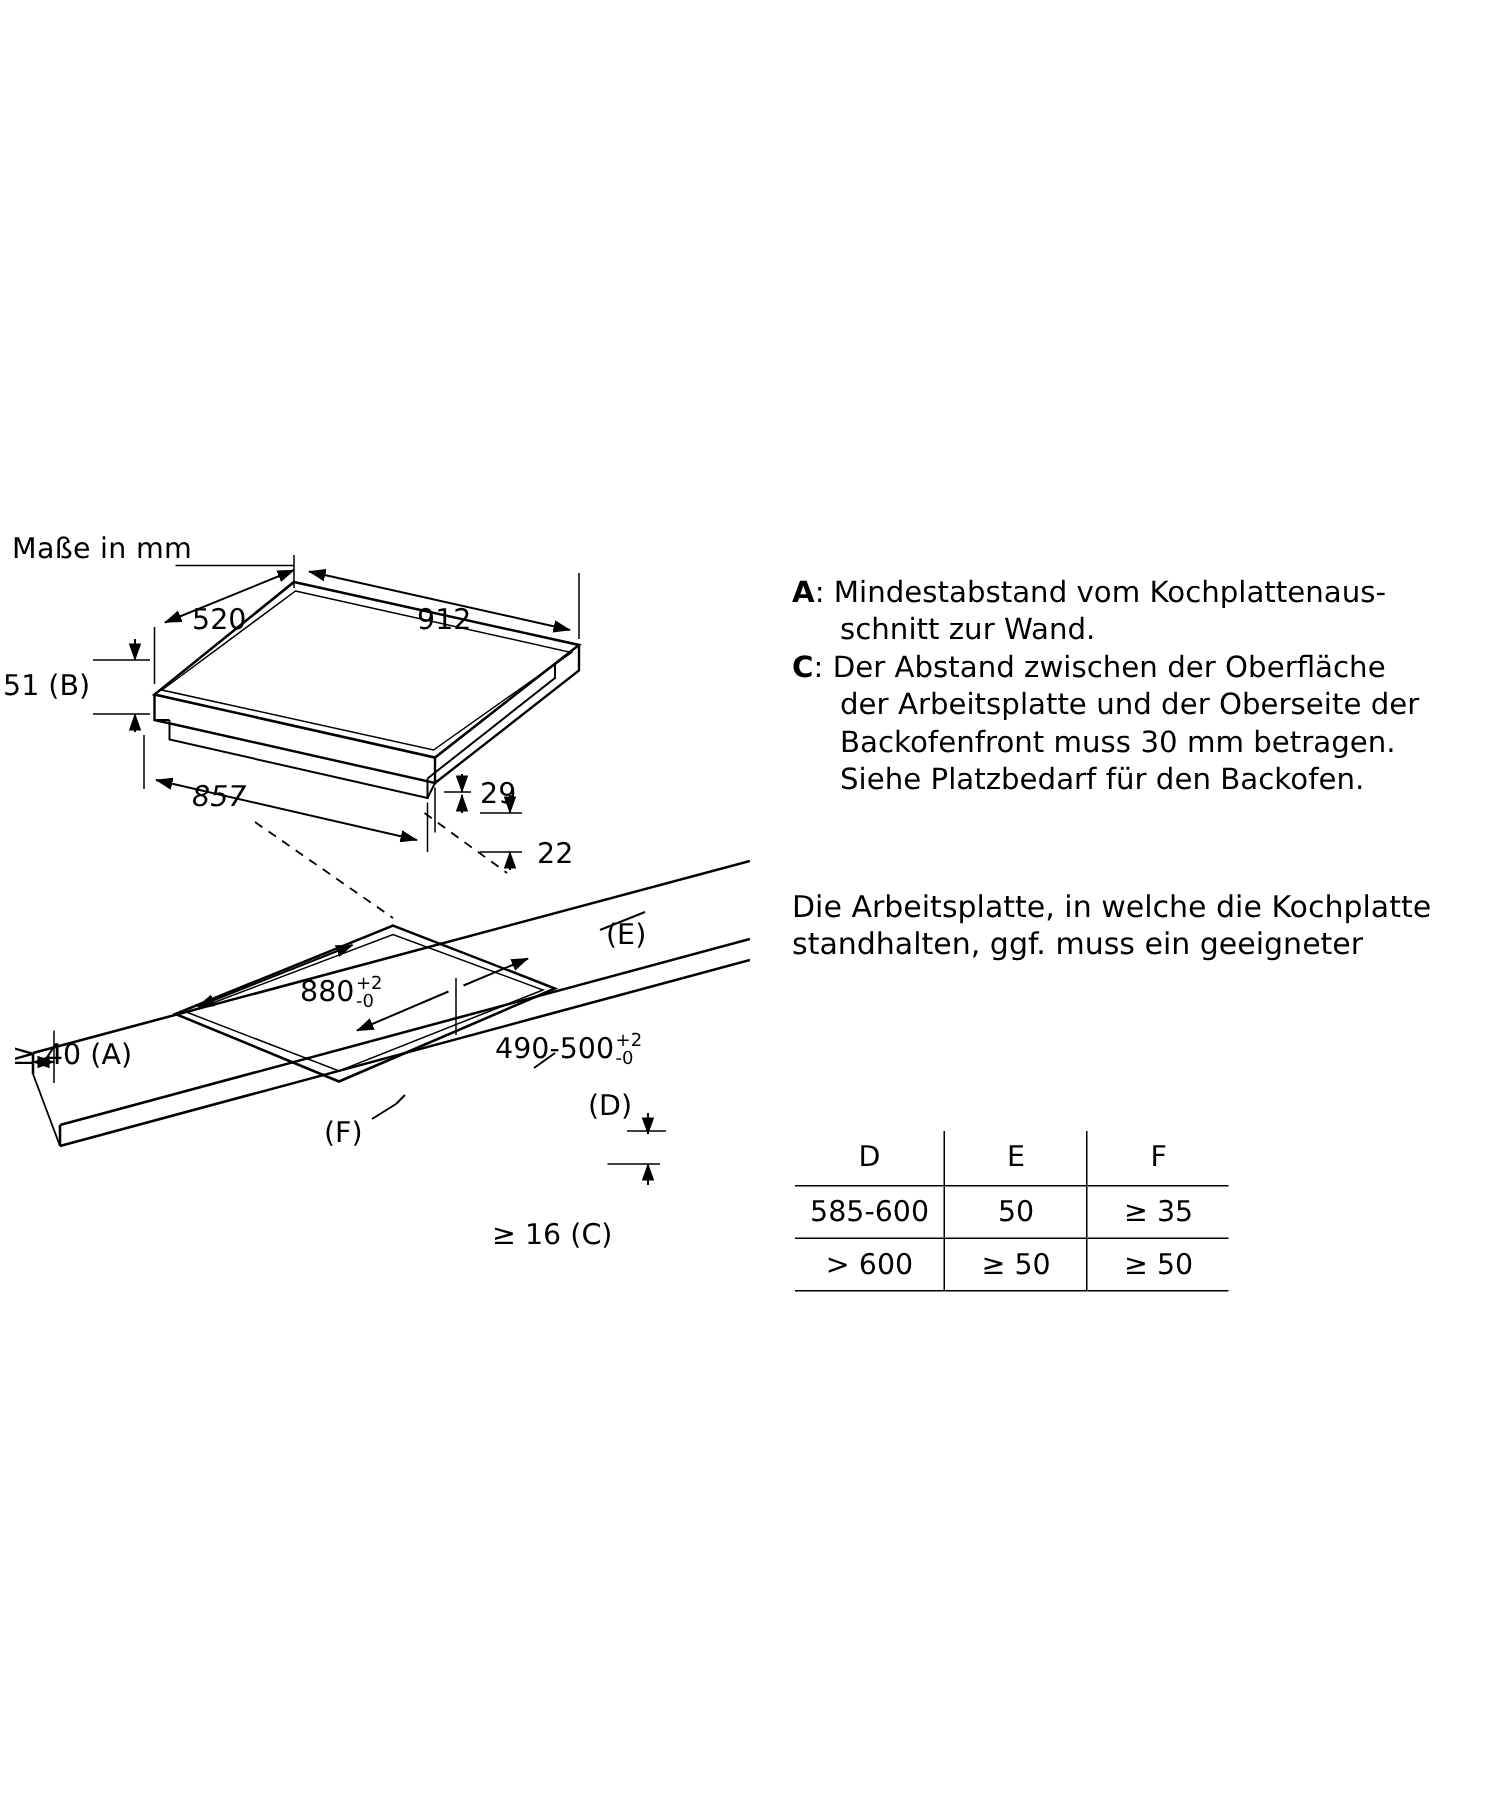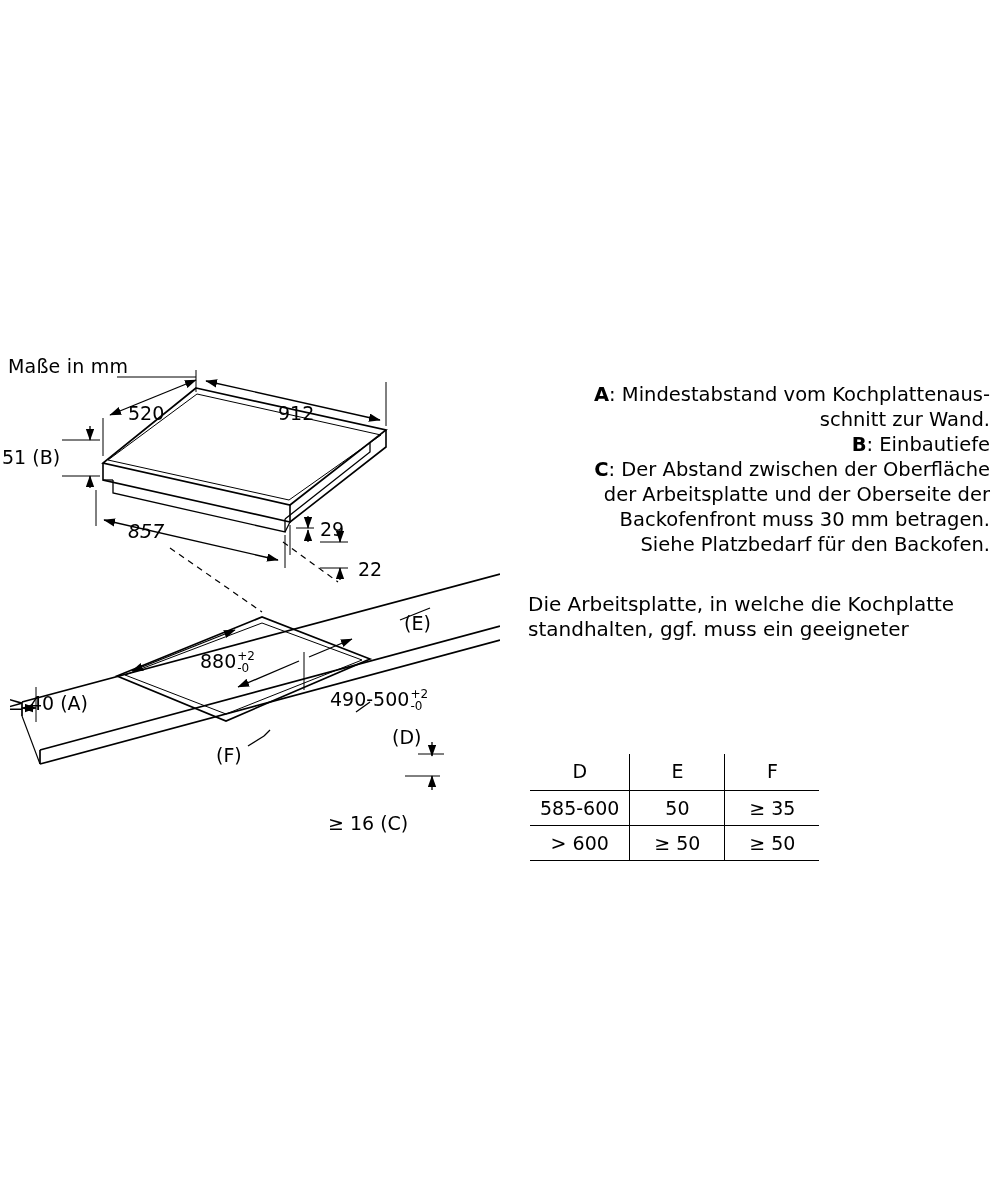--- a/index.html
+++ b/index.html
@@ -57,21 +57,20 @@
     left: 528px;
     top: 382px;
     width: 462px;
   }
   .legend-row {
     font-size: 19.5px;
     line-height: 25px;
     margin-bottom: 0px;
     text-indent: -16px;
     padding-left: 16px;
-    text-align: right;
   }
   .legend-row .key { font-weight: bold; }
   #paragraph {
     left: 528px;
     top: 592px;
     width: 468px;
     font-size: 20px;
     line-height: 25px;
   }
 
@@ -233,23 +232,20 @@
     <div class="abs dim" style="left:216px; top:414px;">(F)</div>
     <div class="abs dim" style="left:328px; top:482px;">≥ 16 (C)</div>
   </div>
 
   <div class="abs" id="legend">
     <div class="legend-row">
       <span class="key">A</span><span>: </span><span>Mindestabstand vom Kochplattenaus-</span>
     </div>
     <div class="legend-row" style="text-indent:0; padding-left:32px;">
       <span>schnitt zur Wand.</span>
-    </div>
-    <div class="legend-row">
-      <span class="key">B</span><span>: </span><span>Einbautiefe</span>
     </div>
     <div class="legend-row">
       <span class="key">C</span><span>: </span><span>Der Abstand zwischen der Oberfläche</span>
     </div>
     <div class="legend-row" style="text-indent:0; padding-left:32px;">
       <span>der Arbeitsplatte und der Oberseite der</span>
     </div>
     <div class="legend-row" style="text-indent:0; padding-left:32px;">
       <span>Backofenfront muss 30 mm betragen.</span>
     </div>

